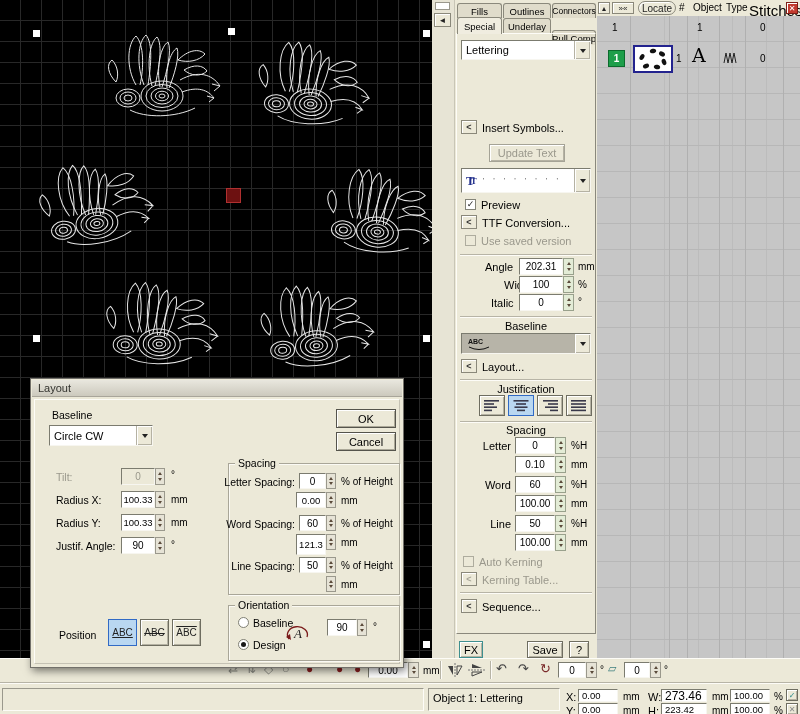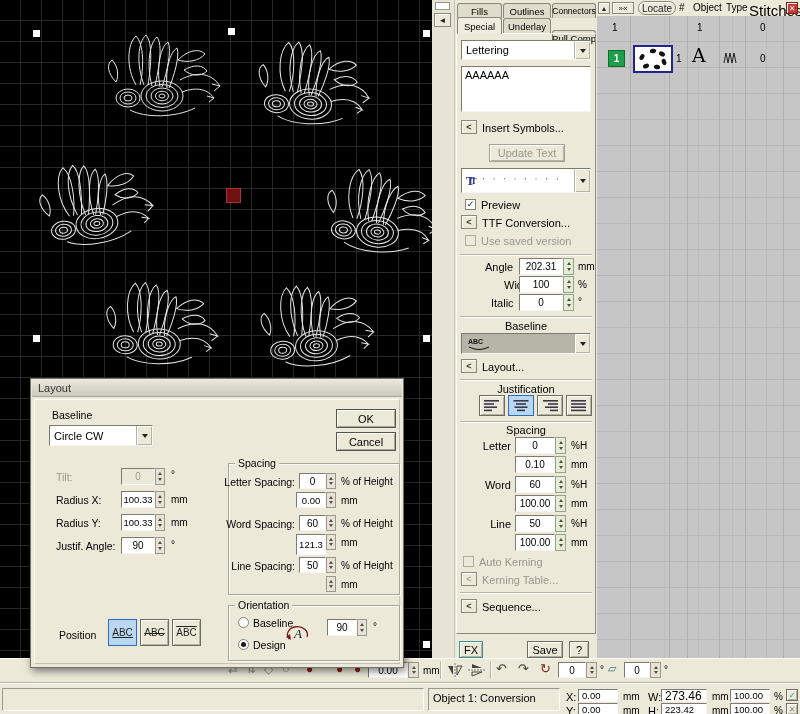--- a/index.html
+++ b/index.html
@@ -143,21 +143,20 @@
   <div class="tab" style="left:97px;top:30px;width:44px">
       <span>Pull Comp</span>
     </div>
   <div id="propbox"></div>
 
   <div class="combo" style="left:6px;top:40px;width:130px;height:20px">
     <span class="tx">Lettering</span>
     <span class="da"></span>
   </div>
 
-  <textarea class="f left" style="left: 6px; top: 66px; width: 130px; height: 46px; font-size: 11px; resize: none; text-align: left; padding: 2px 3px;">AAAAAA</textarea>
 
   <div class="xb" style="left:6px;top:120px">
       <span>&lt;</span>
     </div>
   <span class="lbl" style="left:27px;top:122px">Insert Symbols...</span>
 
   <div class="btn dis" style="left:34px;top:144px;width:76px;height:18px">
       <span>Update Text</span>
     </div>
 
@@ -395,21 +394,21 @@
   <span class="u" style="left:600px;top:5px">°</span>
   <span class="tico" style="left:608px;top:3px;color:#3e7f7f;font-size:11px">▱</span>
   <input class="f" style="left: 624px; top: 3px; width: 26px; height: 16px;" value="0">
   <div class="sp g" style="left:650px;top:3px;width:11px;height:16px"></div>
   <span class="u" style="left:664px;top:5px">°</span>
 </div>
 
 <div id="sbar">
   <div class="sunk" style="left:2px;top:5px;width:422px;height:23px"></div>
   <div class="sunk" style="left:428px;top:5px;width:132px;height:23px">
-    <span style="position:absolute;left:4px;top:3px;font-size:11px;white-space:nowrap">Object 1: Conversion</span>
+    <span style="position:absolute;left:4px;top:3px;font-size:11px;white-space:nowrap">Object 1: Lettering</span>
   </div>
   <span class="lbl" style="left:566px;top:8px">X:</span>
   <input class="f left" style="left: 578px; top: 6px; width: 40px; height: 13px; font-size: 9.5px;" value="0.00">
   <span class="u" style="left:623px;top:8px">mm</span>
   <span class="lbl" style="left:566px;top:22px">Y:</span>
   <input class="f left" style="left: 578px; top: 20px; width: 40px; height: 13px; font-size: 9.5px;" value="0.00">
   <span class="u" style="left:623px;top:22px">mm</span>
 
   <span class="lbl" style="left:648px;top:8px">W:</span>
   <input class="f left" style="left: 661px; top: 6px; width: 46px; height: 13px; font-size: 12px;" value="273.46">

